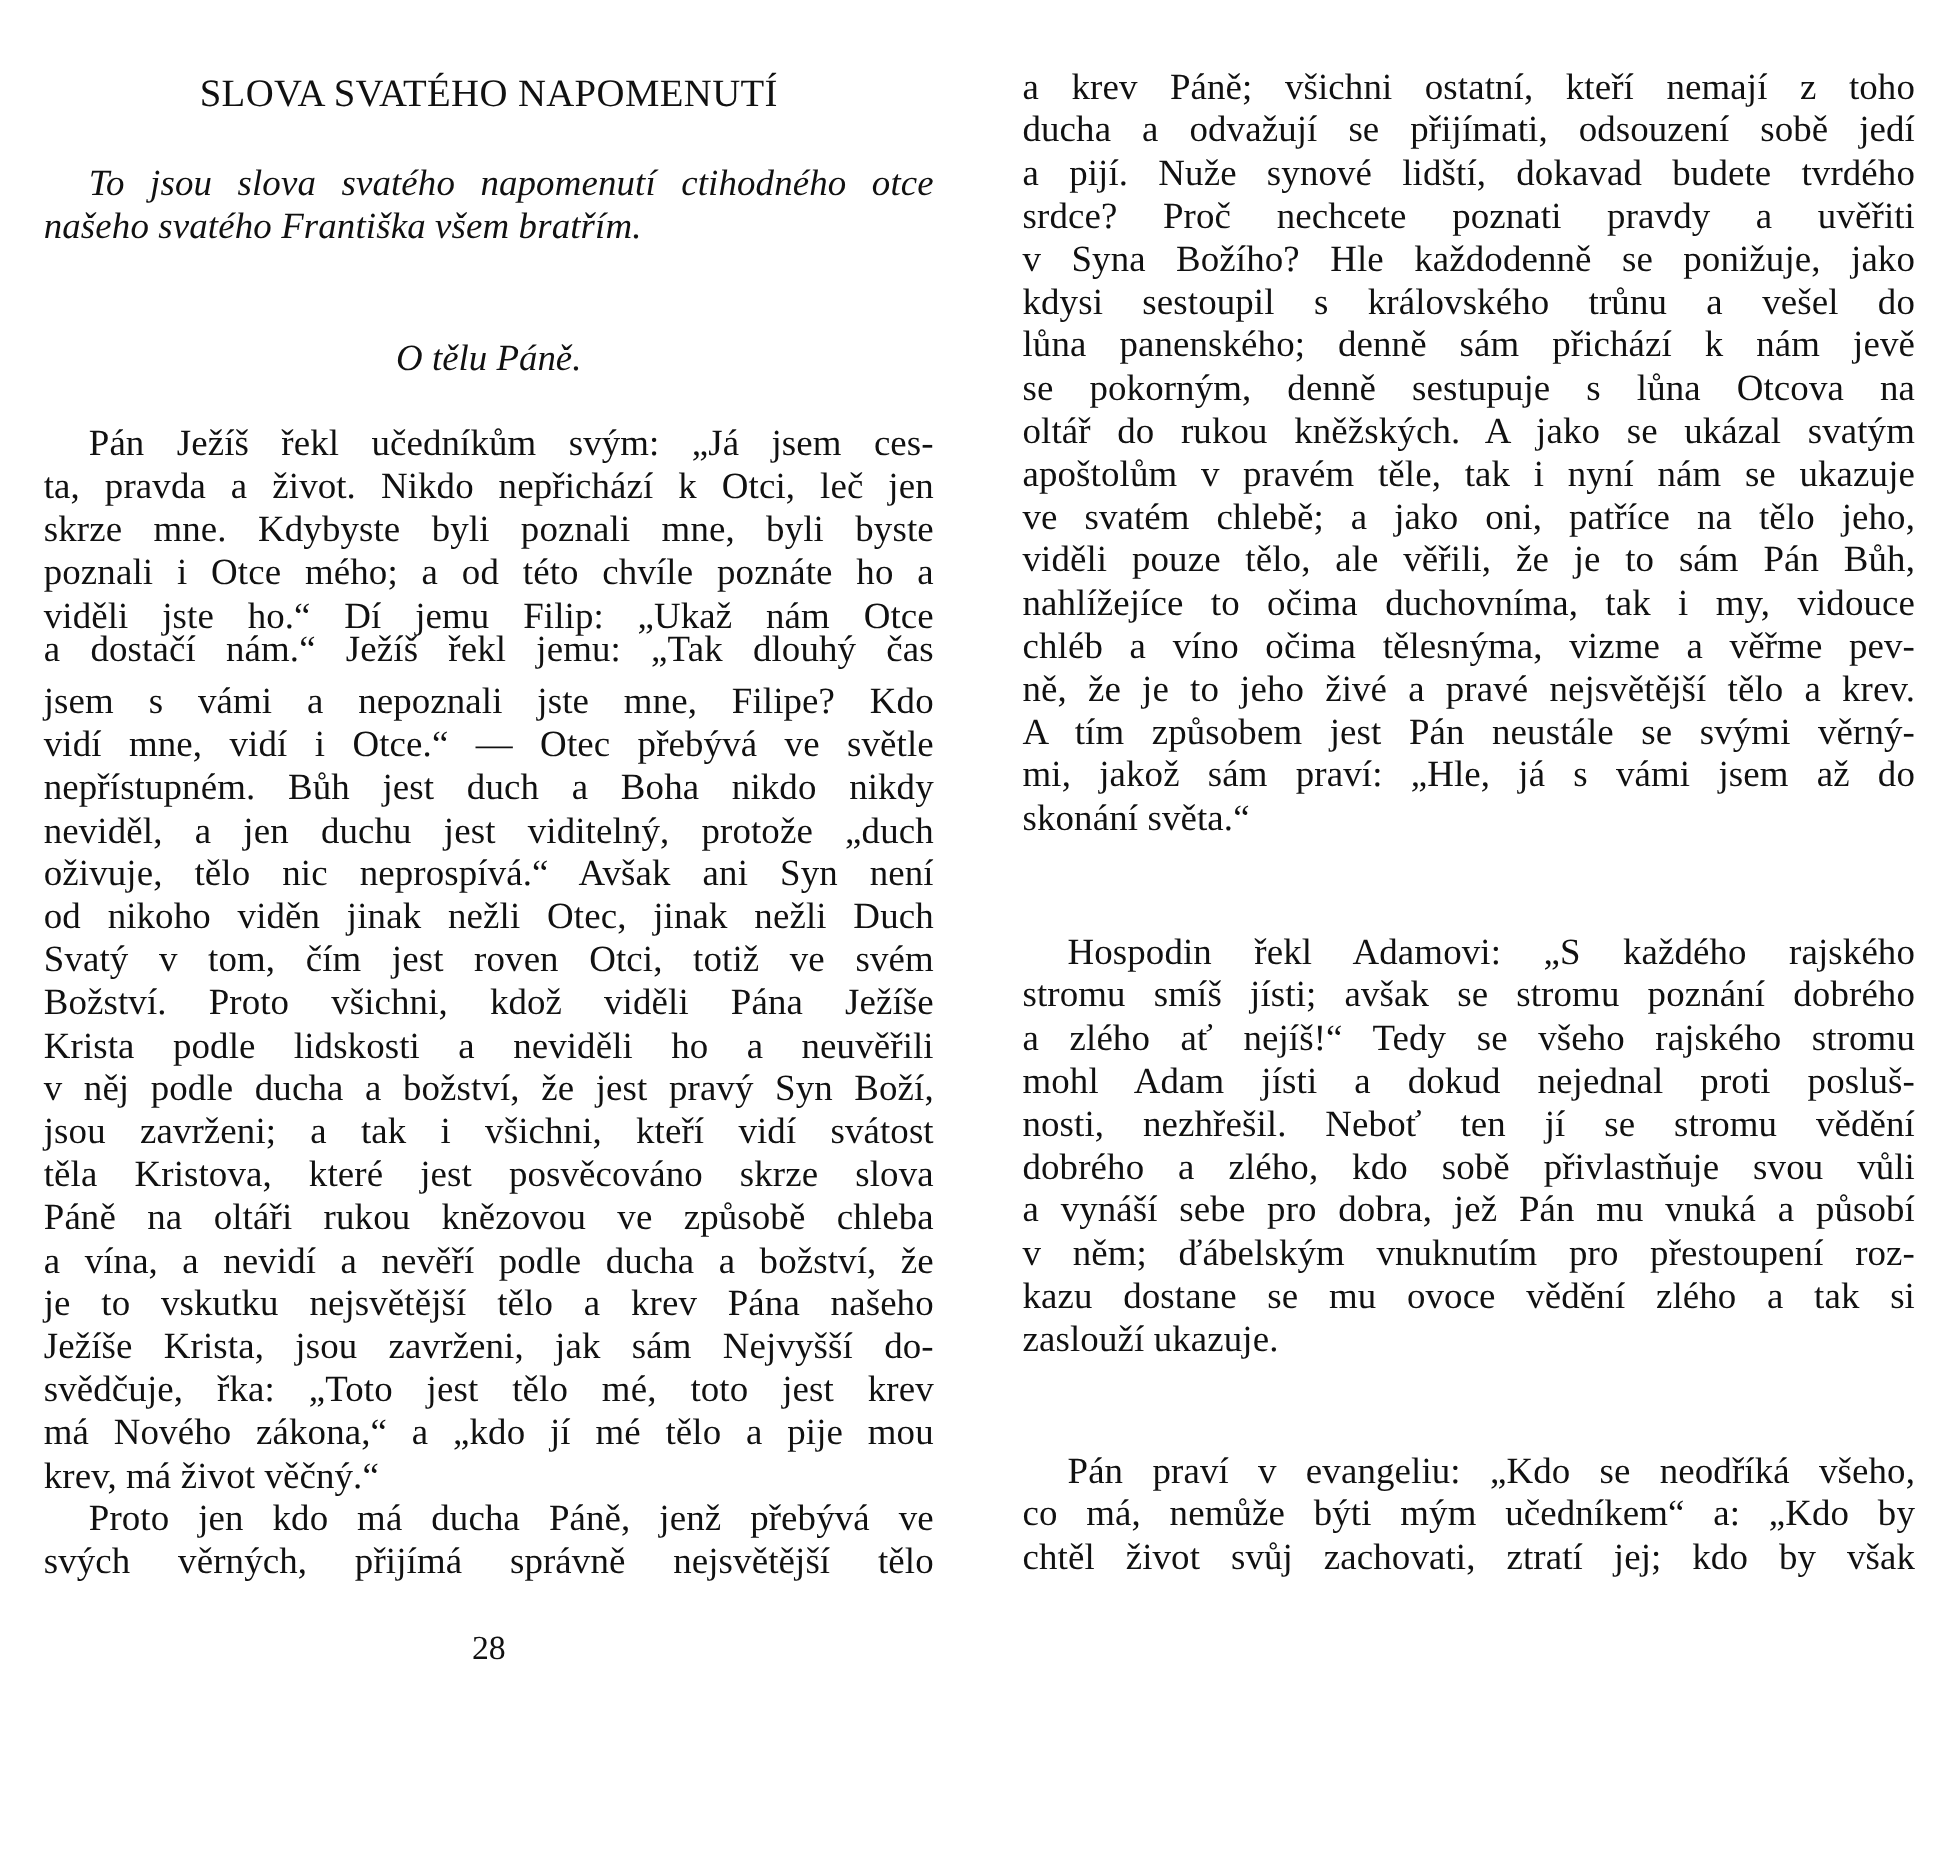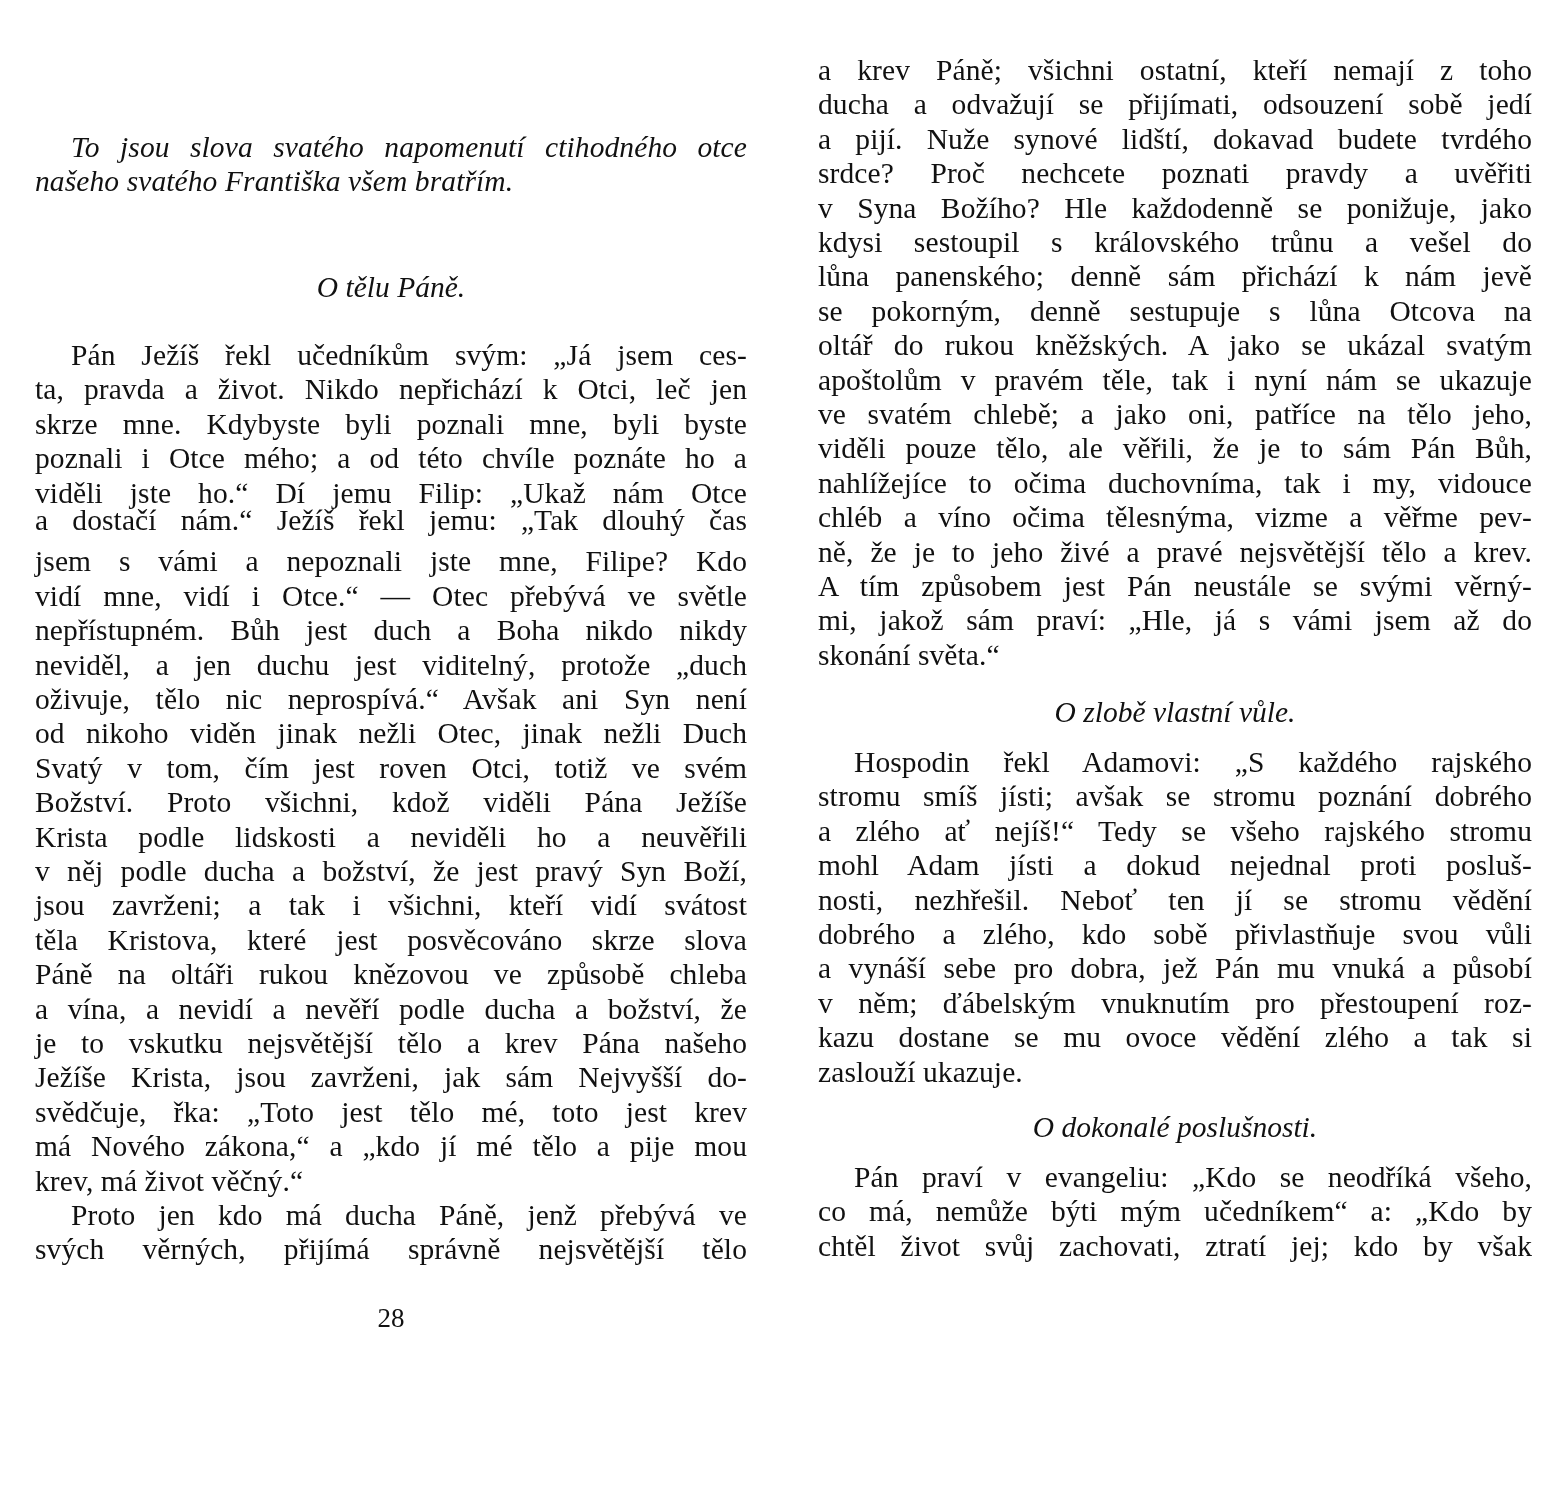--- a/index.html
+++ b/index.html
@@ -16,20 +16,21 @@
            line-height: 36px; }
   .italic { font-style: italic; }
   .center { text-align: center; text-align-last: center; }
   .heading { position: absolute; left: 0; right: 0; text-align: center; font-style: italic; font-size: 29.5px; line-height: 34px; }
   .pageno { position: absolute; left: 0; right: 0; text-align: center; font-size: 27px; line-height: 30px; }
 </style>
 </head>
 <body>
 
 <div class="page left">
+  <div class="title" style="top:57px;">SLOVA SVATÉHO NAPOMENUTÍ</div>
 
   <div class="line italic last" style="top:164px;">našeho svatého Františka všem bratřím.</div>
   <div class="line italic indent" style="top:130px;">To jsou slova svatého napomenutí ctihodného otce</div>
 
   <div class="heading" style="top:270px;">O tělu Páně.</div>
 
   <div id="left-body">
       <div class="line indent" style="top: 338px;">Pán Ježíš řekl učedníkům svým: „Já jsem ces-</div>
       <div class="line" style="top: 372.4px;">ta, pravda a život. Nikdo nepřichází k Otci, leč jen</div>
       <div class="line" style="top: 406.8px;">skrze mne. Kdybyste byli poznali mne, byli byste</div>
@@ -76,32 +77,30 @@
       <div class="line" style="top: 362.6px;">apoštolům v pravém těle, tak i nyní nám se ukazuje</div>
       <div class="line" style="top: 397px;">ve svatém chlebě; a jako oni, patříce na tělo jeho,</div>
       <div class="line" style="top: 431.4px;">viděli pouze tělo, ale věřili, že je to sám Pán Bůh,</div>
       <div class="line" style="top: 465.8px;">nahlížejíce to očima duchovníma, tak i my, vidouce</div>
       <div class="line" style="top: 500.2px;">chléb a víno očima tělesnýma, vizme a věřme pev-</div>
       <div class="line" style="top: 534.6px;">ně, že je to jeho živé a pravé nejsvětější tělo a krev.</div>
       <div class="line" style="top: 569px;">A tím způsobem jest Pán neustále se svými věrný-</div>
       <div class="line" style="top: 603.4px;">mi, jakož sám praví: „Hle, já s vámi jsem až do</div>
       <div class="line last" style="top: 637.8px;">skonání světa.“</div>
     </div>
-  <div class="heading" style="top:695px;">O zlobě vlastní vůle.</div>
   <div id="right-p2">
       <div class="line indent" style="top: 745px;">Hospodin řekl Adamovi: „S každého rajského</div>
       <div class="line" style="top: 779.4px;">stromu smíš jísti; avšak se stromu poznání dobrého</div>
       <div class="line" style="top: 813.8px;">a zlého ať nejíš!“ Tedy se všeho rajského stromu</div>
       <div class="line" style="top: 848.2px;">mohl Adam jísti a dokud nejednal proti posluš-</div>
       <div class="line" style="top: 882.6px;">nosti, nezhřešil. Neboť ten jí se stromu vědění</div>
       <div class="line" style="top: 917px;">dobrého a zlého, kdo sobě přivlastňuje svou vůli</div>
       <div class="line" style="top: 951.4px;">a vynáší sebe pro dobra, jež Pán mu vnuká a působí</div>
       <div class="line" style="top: 985.8px;">v něm; ďábelským vnuknutím pro přestoupení roz-</div>
       <div class="line" style="top: 1020.2px;">kazu dostane se mu ovoce vědění zlého a tak si</div>
       <div class="line last" style="top: 1054.6px;">zaslouží ukazuje.</div>
     </div>
-  <div class="heading" style="top:1110px;">O dokonalé poslušnosti.</div>
   <div id="right-p3">
       <div class="line indent" style="top: 1160px;">Pán praví v evangeliu: „Kdo se neodříká všeho,</div>
       <div class="line" style="top: 1194.4px;">co má, nemůže býti mým učedníkem“ a: „Kdo by</div>
       <div class="line" style="top: 1228.8px;">chtěl život svůj zachovati, ztratí jej; kdo by však</div>
     </div>
 </div>
 
 </body></html>

